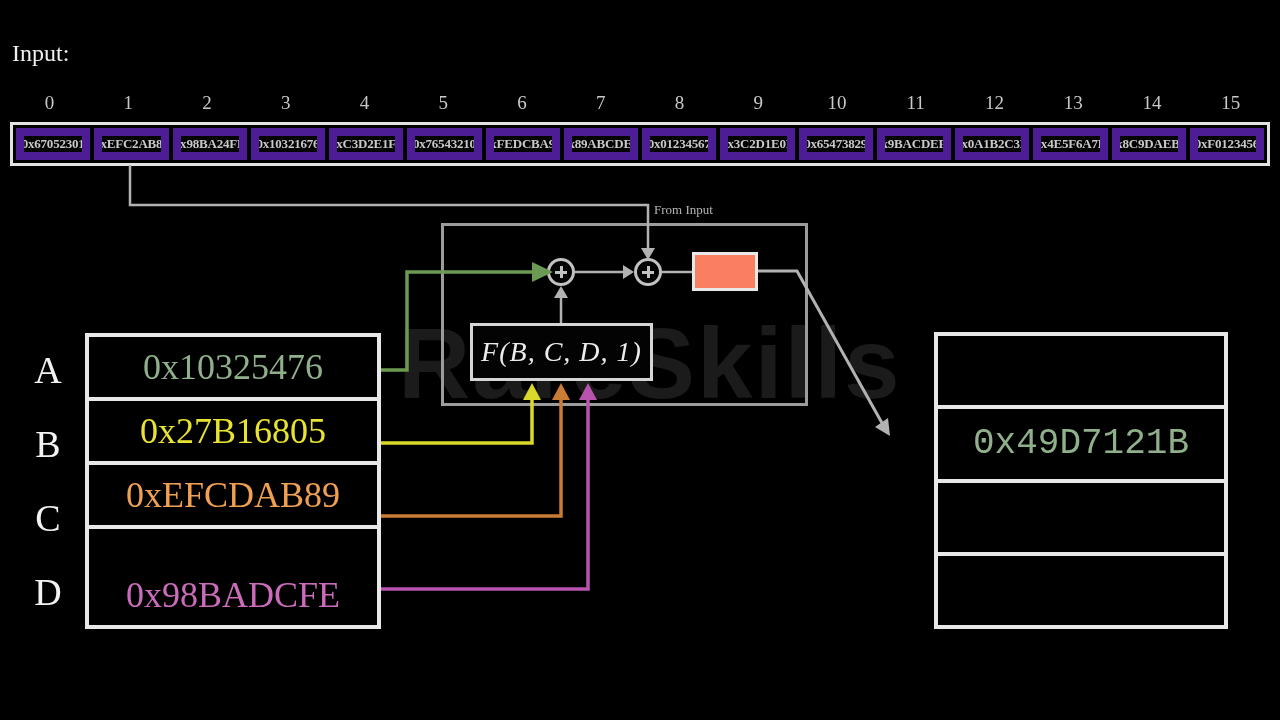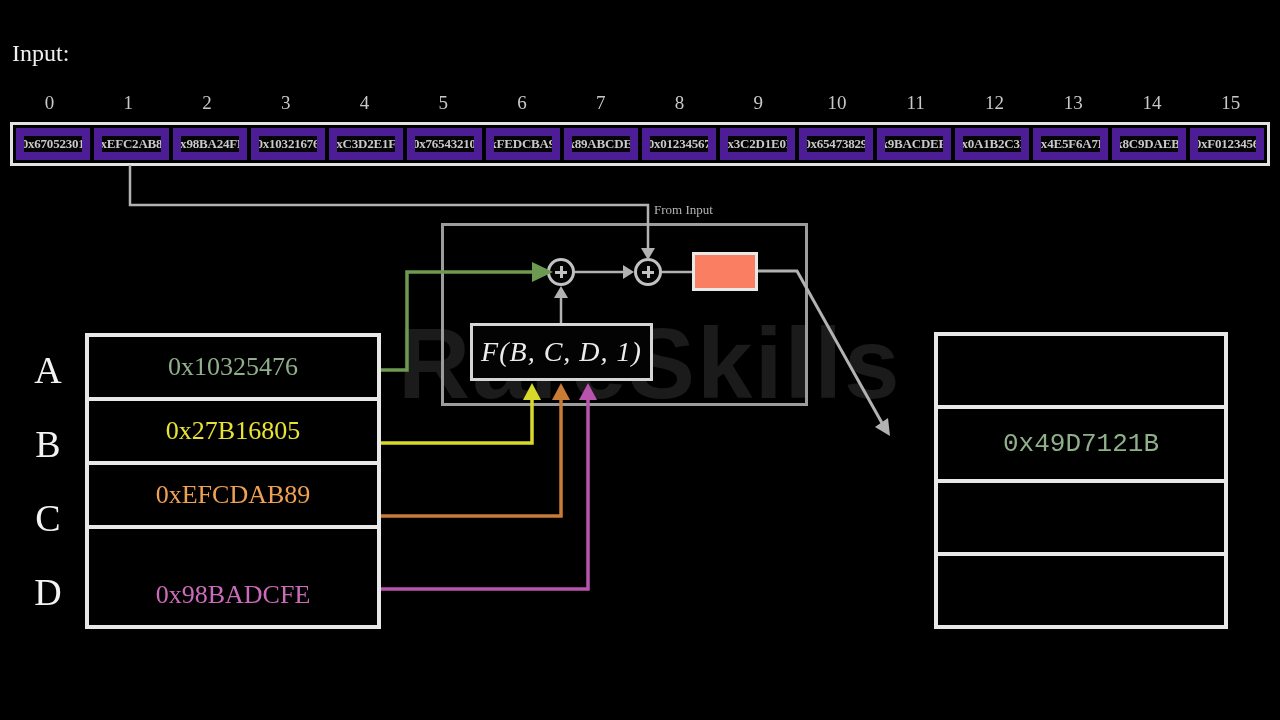--- a/index.html
+++ b/index.html
@@ -51,21 +51,21 @@
   
   #reg-labels { left:22px; top:333px; width:52px; height:296px; display:flex;
     flex-direction:column; z-index:2; }
   #reg-labels .rl { flex:1; display:flex; align-items:center; justify-content:center;
     font-size:38px; color:#f2f2f2; }
 
   
   .reg-table { width:296px; height:296px; border:4px solid #e8e8e8; display:flex;
     flex-direction:column; background:#000; z-index:2; }
   .reg-table .row { flex:1; border-bottom:4px solid #e8e8e8; display:flex;
-    align-items:center; justify-content:center; font-size:26px; }
+    align-items:center; justify-content:center; font-size:36px; }
   .reg-table .row:last-child { border-bottom:none; }
   #registers-table { left:85px; top:333px; }
   #output-table { left:934px; top:332px; width:294px; height:297px;font-family:Liberation Mono, monospace; }
 
   .val-a { color:var(--value-green,#8FB08B); }
   .val-b { color:var(--value-yellow,#E8E332); }
   .val-c { color:var(--value-orange,#F0A052); }
   .val-d { color:var(--value-magenta,#CB6CBB);margin-top:36px; }
 
   

